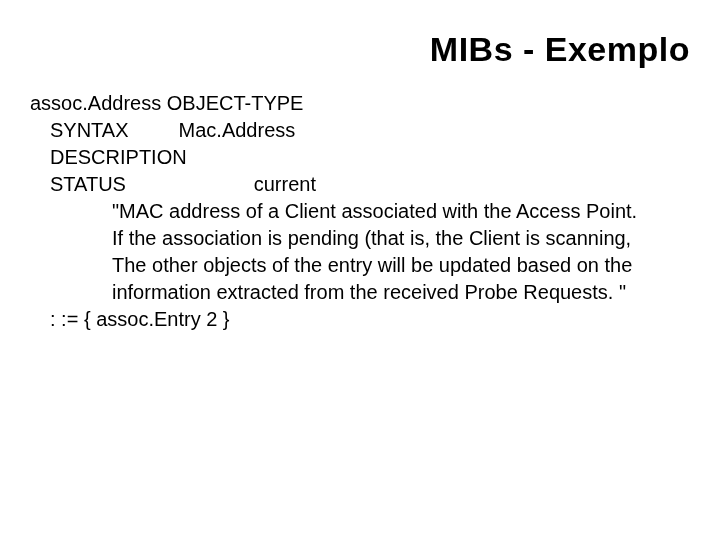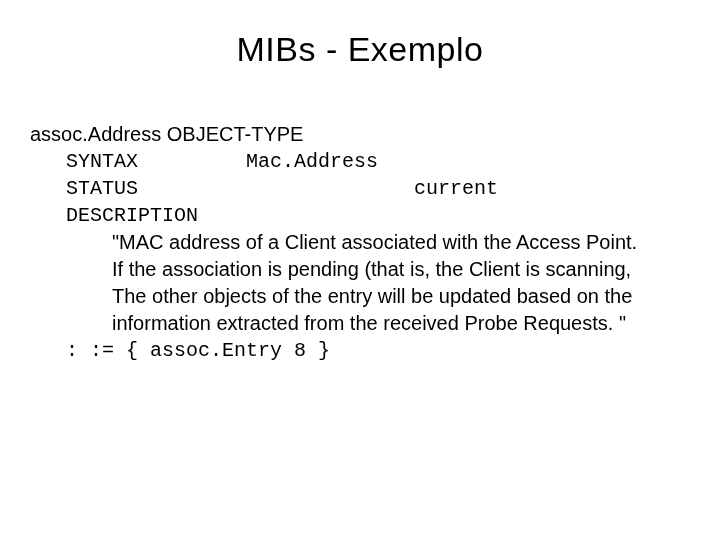--- a/index.html
+++ b/index.html
@@ -11,52 +11,52 @@
     font-family: Arial, Helvetica, sans-serif;
     color: #000;
   }
   .slide {
     box-sizing: border-box;
     width: 720px;
     height: 540px;
     padding: 20px 30px 10px 30px;
   }
   .title {
-    text-align: center;
+    text-align: right;
     font-size: 34px;
-    font-weight: 400;
-    margin: 10px 0 52px 0;
+    font-weight: 700;
+    margin: 10px 0 21px 0;
     letter-spacing: 0.5px;
   }
   .body {
     font-size: 20px;
     line-height: 1.35;
   }
   .l1 { margin-left: 0; }
-  .l2 { margin-left: 36px; font-family: Liberation Mono, monospace; }
+  .l2 { margin-left: 20px; }
   .l3 { margin-left: 82px; }
   .row { white-space: pre; }
   .wrap { white-space: normal; }
 </style>
 </head>
 <body>
 
 <div class="slide">
   <div class="title">MIBs - Exemplo</div>
 
   <div class="body">
     <div class="row l1">assoc.Address OBJECT-TYPE</div>
 
     <div class="row l2"><span>SYNTAX</span>         <span>Mac.Address</span></div>
 
 
+    <div class="row l2">DESCRIPTION</div>
+
     <div class="row l2"><span>STATUS</span>                       <span>current</span></div>
-
-    <div class="row l2">DESCRIPTION</div>
 
     <div class="wrap l3">"MAC address of a Client associated with the Access Point.</div>
     <div class="wrap l3"> If the association is pending (that is, the Client is scanning,</div>
     <div class="wrap l3">The other objects of the entry will be updated based on the</div>
     <div class="wrap l3"> information extracted from the received Probe Requests. "</div>
 
-    <div class="row l2">: := { assoc.Entry 8 }</div>
+    <div class="row l2">: := { assoc.Entry 2 }</div>
   </div>
 </div>
 
 </body></html>

